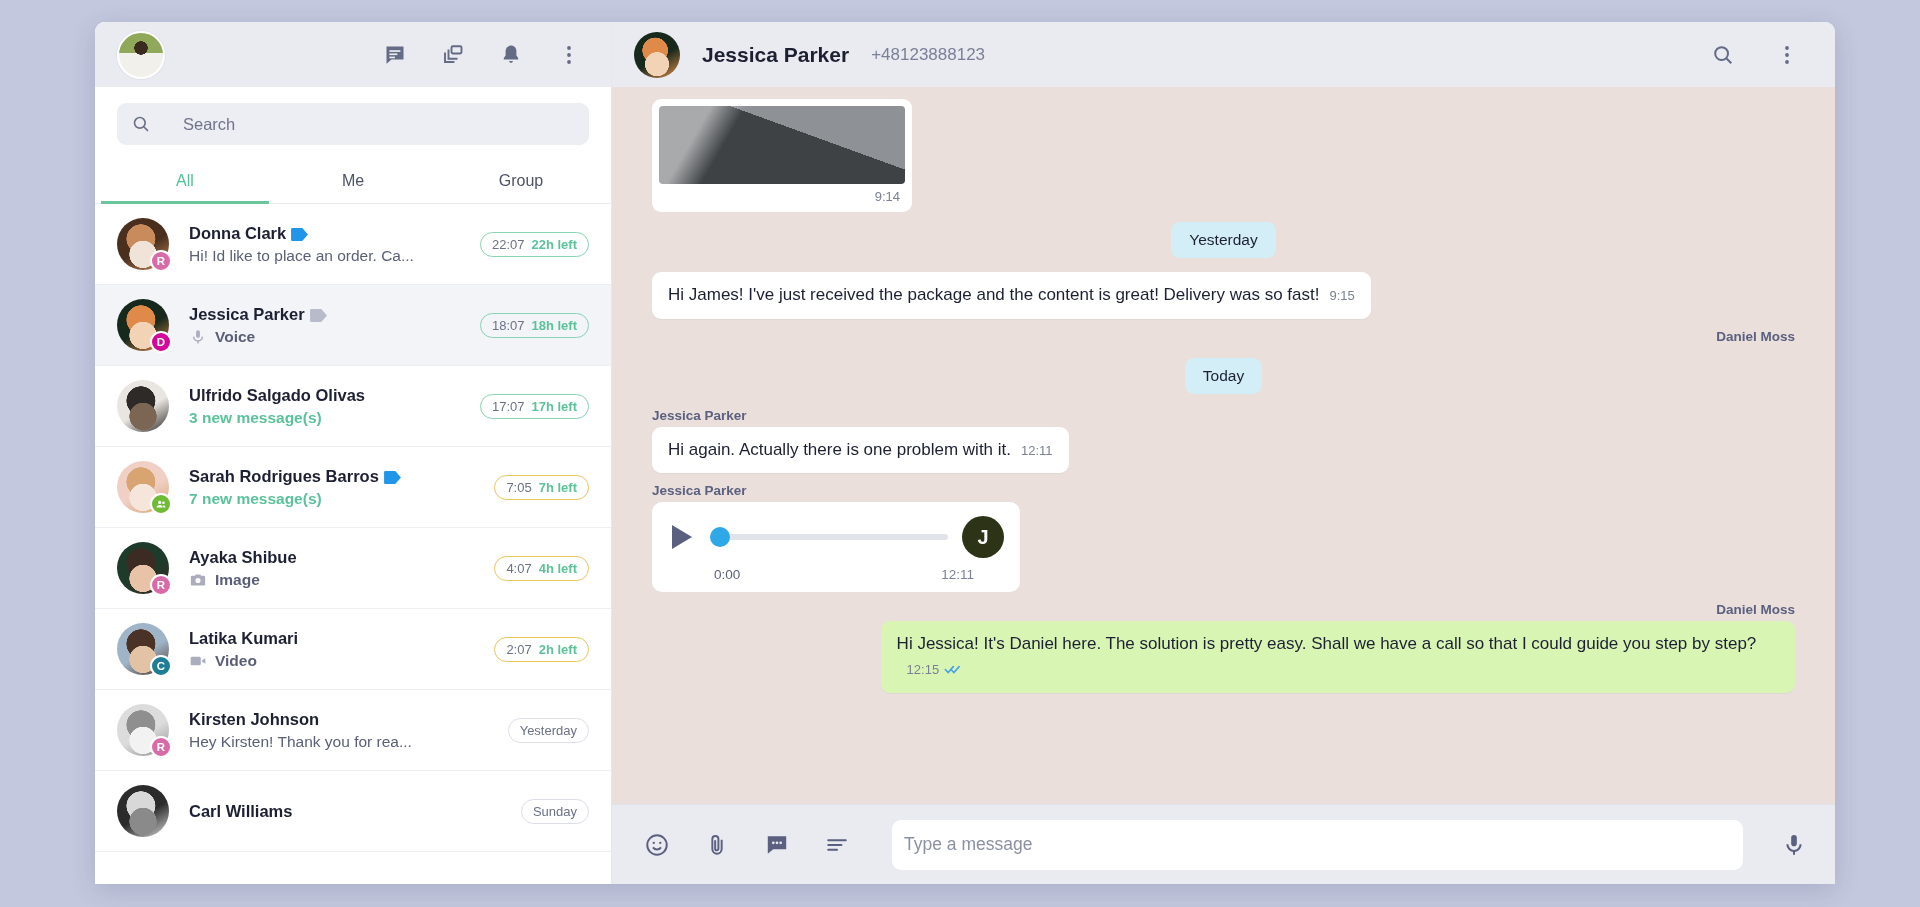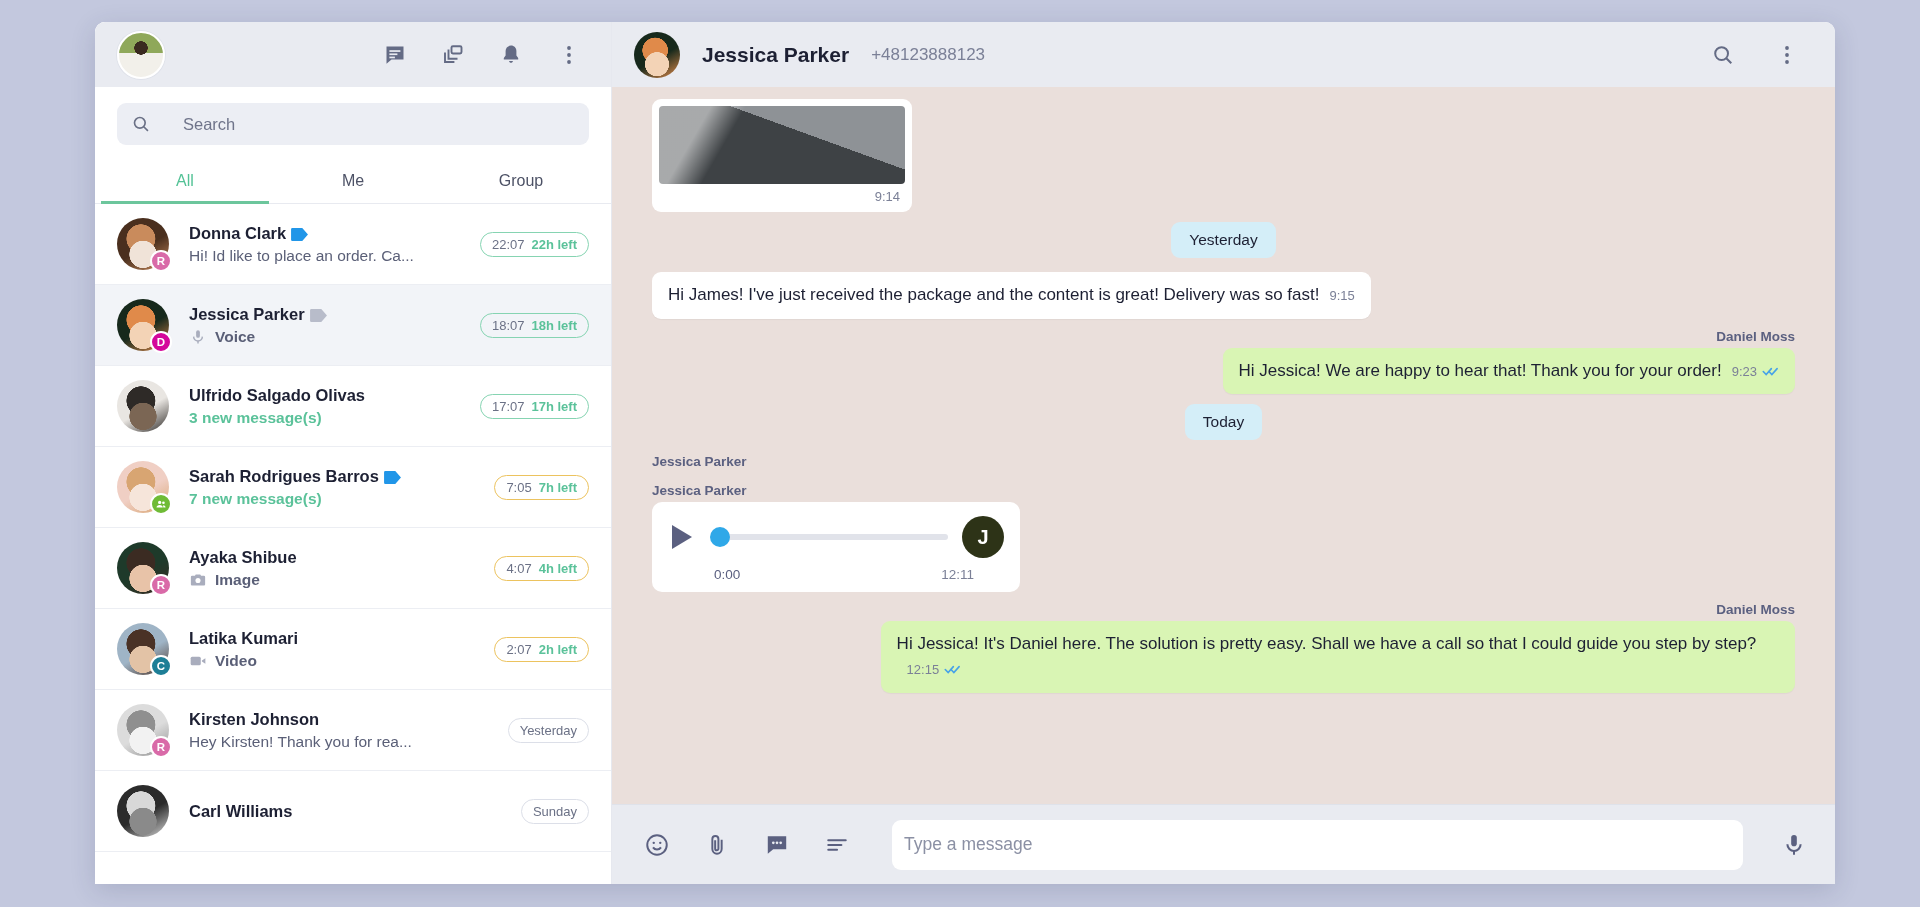--- a/index.html
+++ b/index.html
@@ -618,32 +618,29 @@
           <div class="date-pill">Yesterday</div>
         </div>
         <div class="msg-row">
           <div class="msg-col">
             <div class="bubble"><span>Hi James! I've just received the package and the content is great! Delivery was so fast!</span><span class="time">9:15</span></div>
           </div>
         </div>
         <div class="msg-row out">
           <div class="msg-col out">
             <div class="sender right">Daniel Moss</div>
-            <div class="bubble green"><span>Hi Jessica! We are happy to hear that! Thank you for your order!</span><span class="time">9:23</span><span class="ticks"><svg viewBox="0 0 20 14" fill="none" stroke="currentColor" stroke-width="1.9" stroke-linecap="round">
-                  <path d="M1.5 7.6l3.4 3.6L11 4.2"></path>
-                  <path d="M8.2 7.6l3.4 3.6L17.8 4.2"></path>
-                </svg></span></div>
           </div>
         </div>
         <div class="date-row">
           <div class="date-pill">Today</div>
         </div>
         <div class="msg-row">
           <div class="msg-col">
             <div class="sender">Jessica Parker</div>
+            <div class="bubble"><span>Hi again. Actually there is one problem with it.</span><span class="time">12:11</span></div>
           </div>
         </div>
         <div class="msg-row">
           <div class="msg-col">
             <div class="sender">Jessica Parker</div>
             <div class="voice">
               <div class="voice-top">
                 <div class="play-btn"></div>
                 <div class="track">
                   <div class="thumb"></div>

